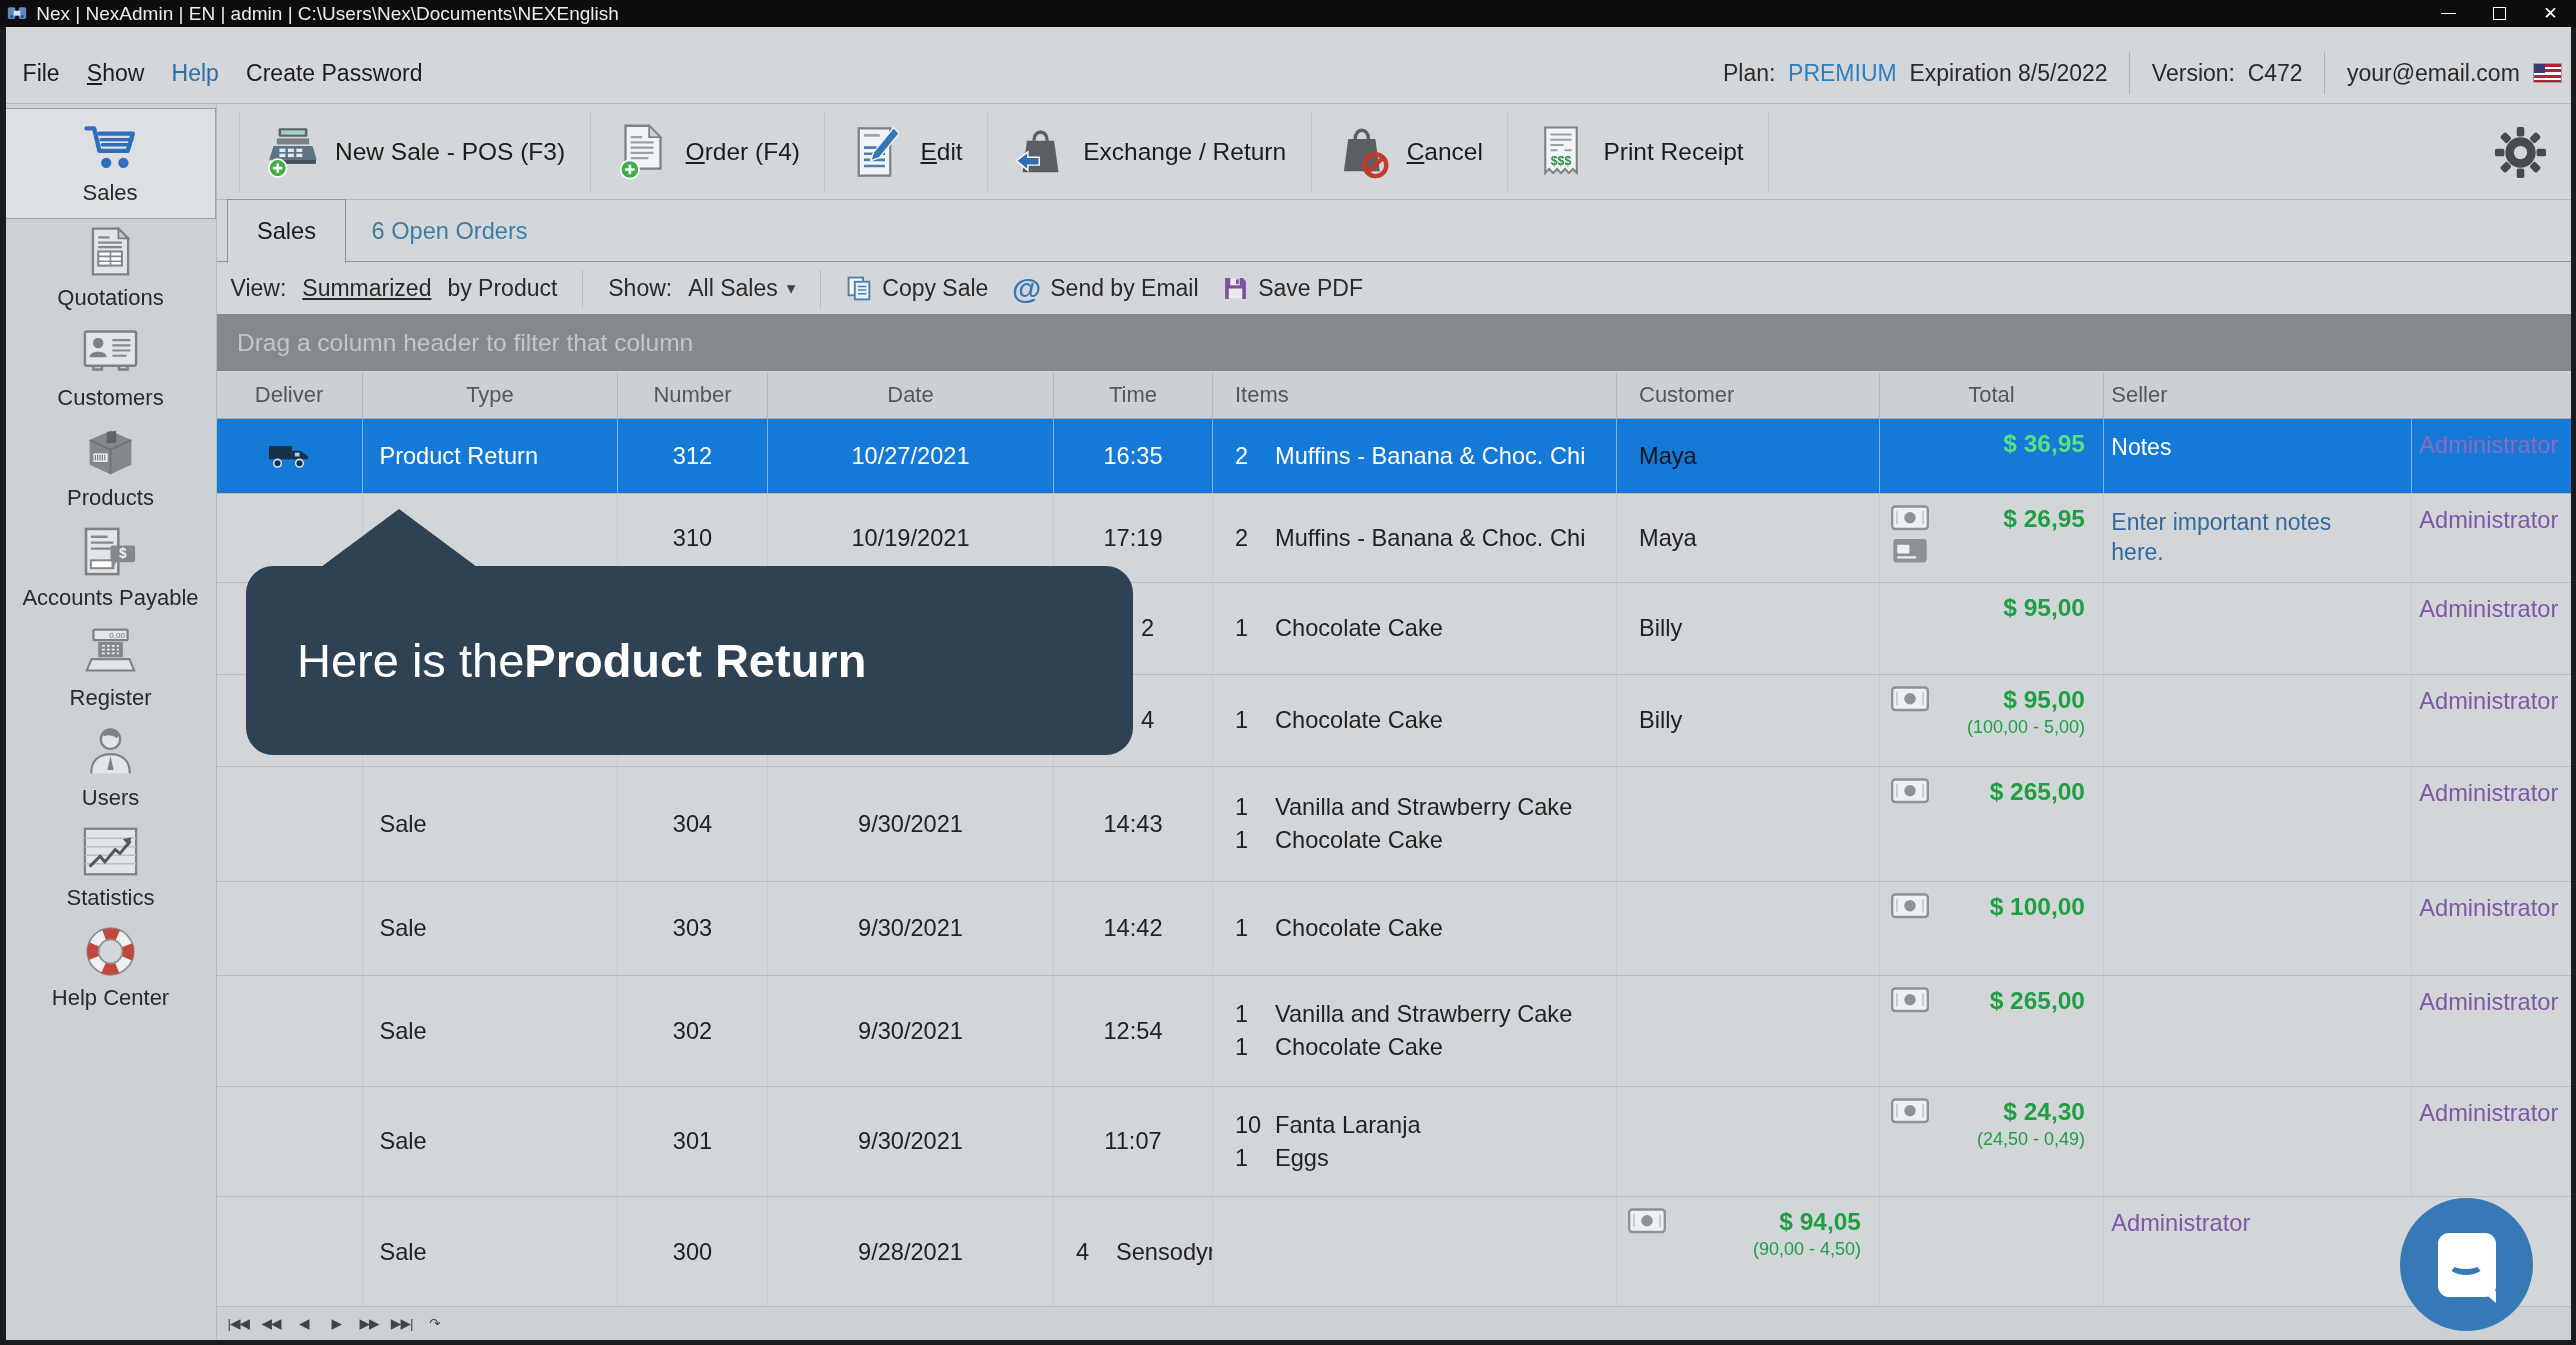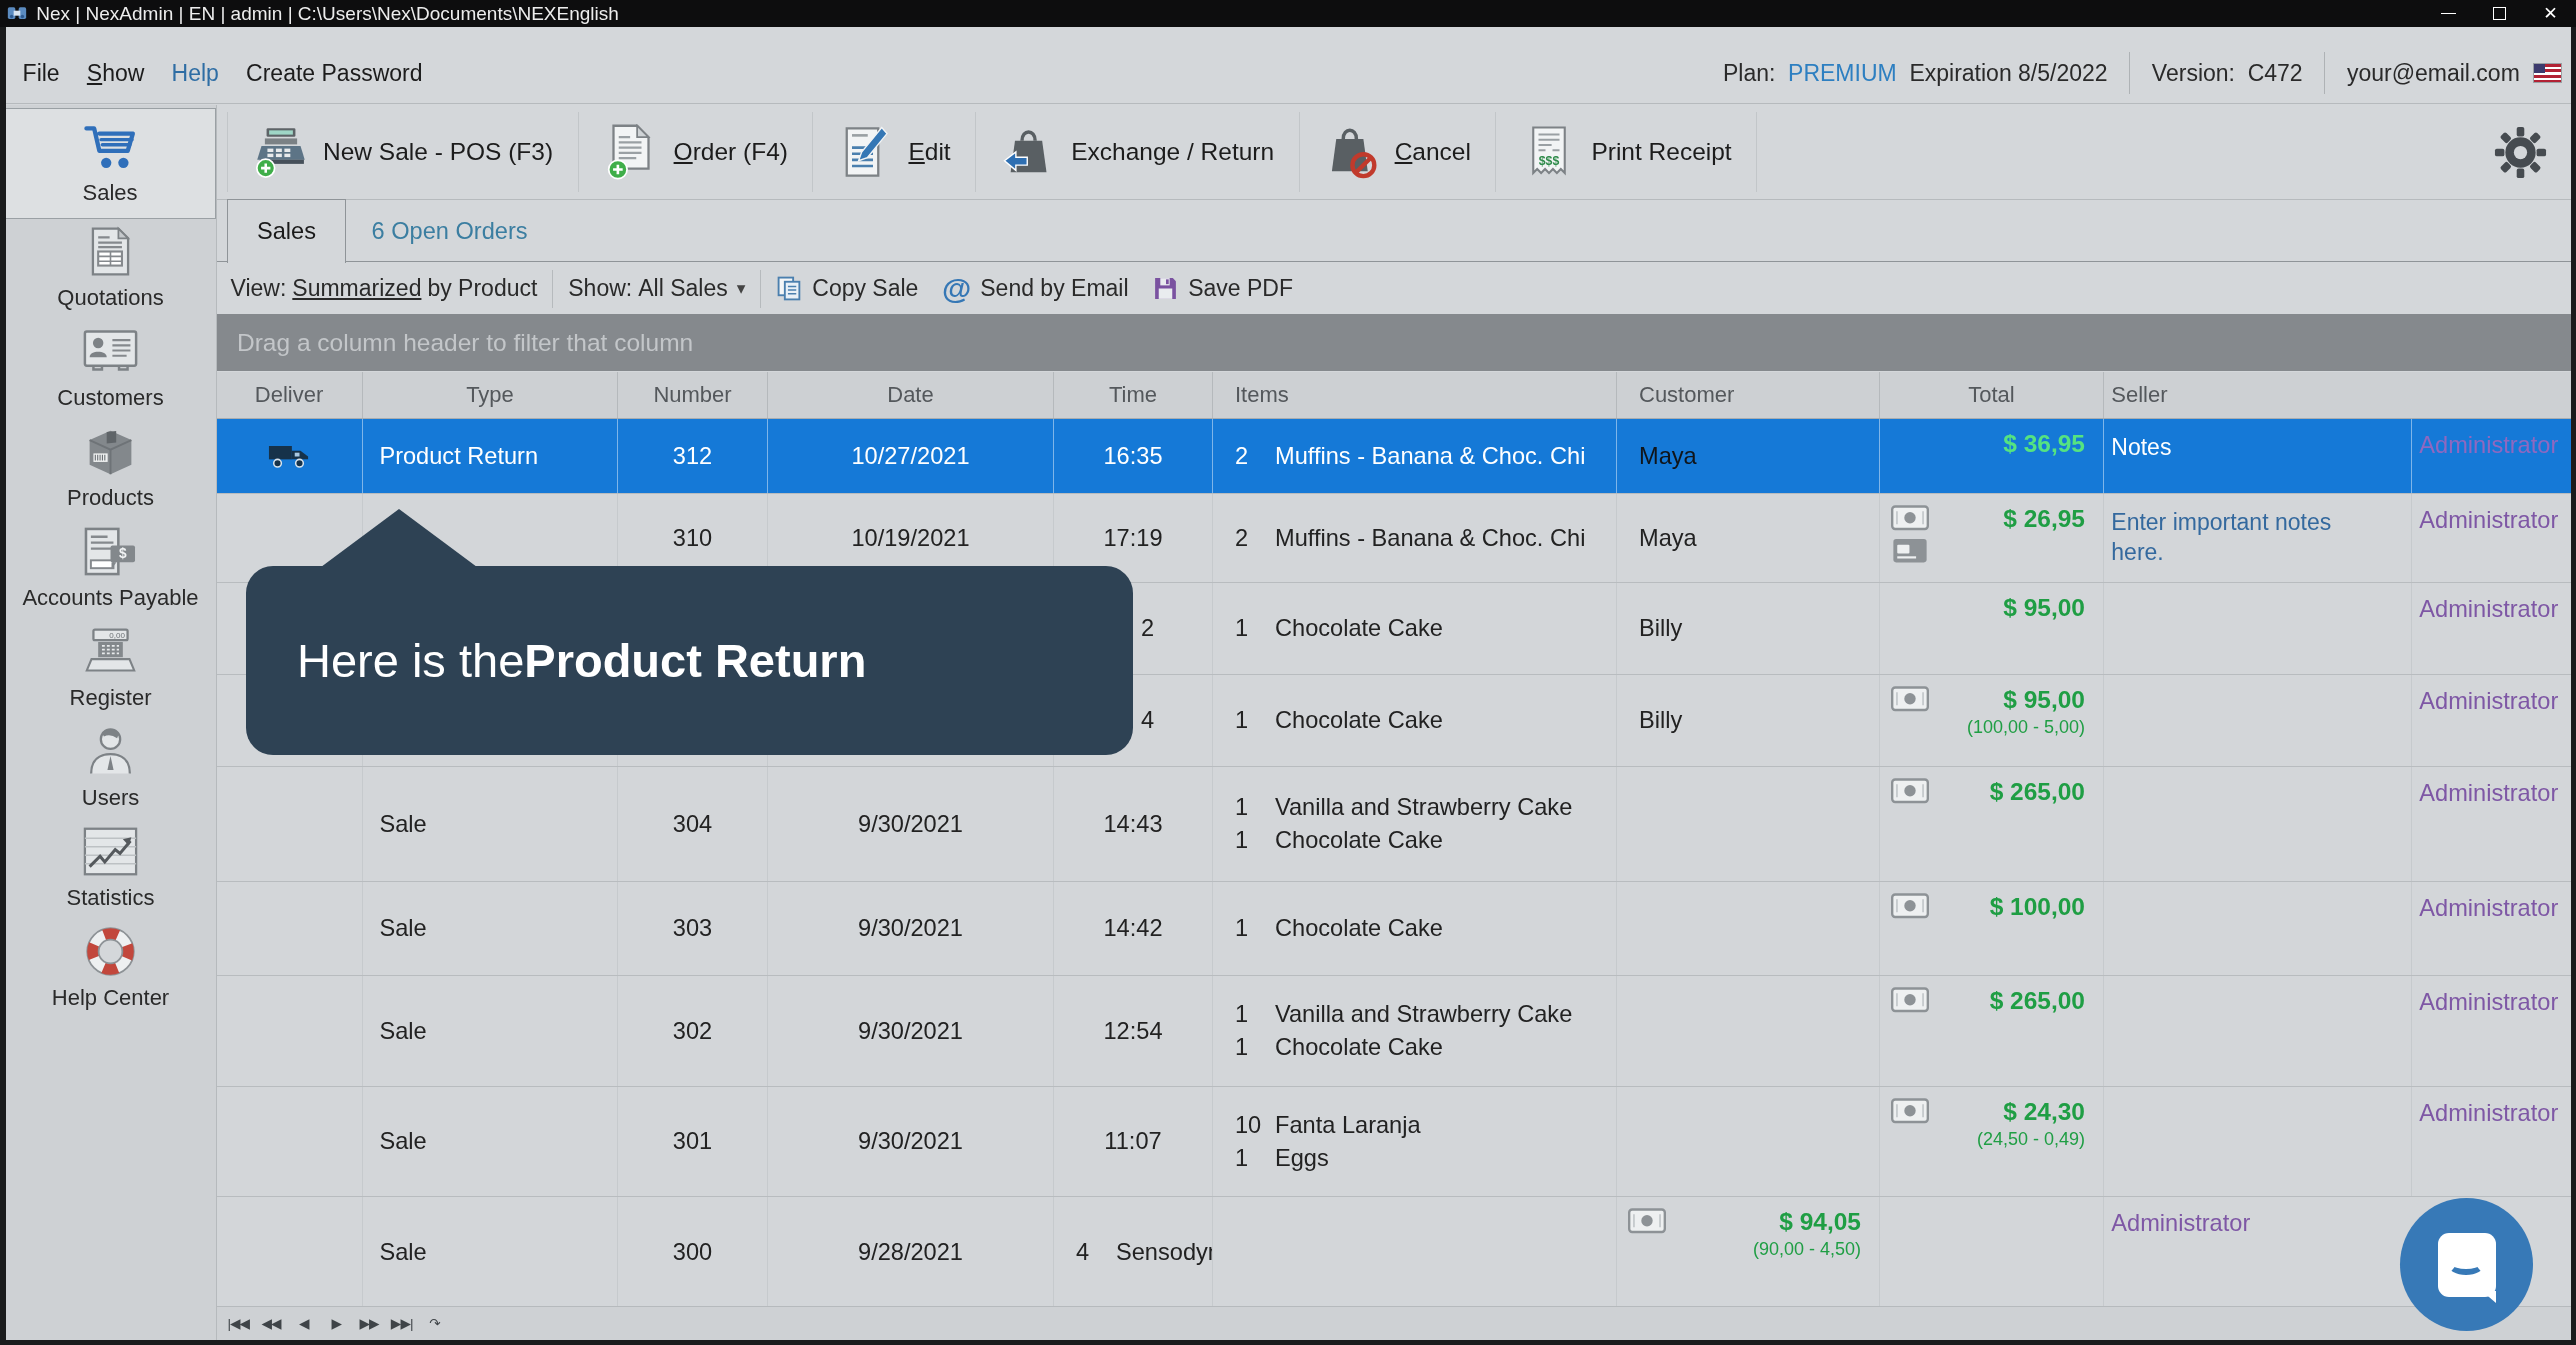--- a/index.html
+++ b/index.html
@@ -28,21 +28,21 @@
   .menu-item u{text-decoration:underline}
   .menu-right{margin-left:auto;display:flex;align-items:center;gap:12.7px;margin-right:14.5px;font-size:23px;color:#2a2a2a;white-space:nowrap}
   .vsep{width:0.9px;height:42px;background:#aeb2b5;margin:0 9px}
   .plan-value{color:var(--premium)}
   .flag{width:27px;height:18px;position:relative;background:repeating-linear-gradient(180deg,#b22234 0 2.7px,#fff 2.7px 5.5px);border:0.9px solid #9aa0a4;flex:none}
   .flag::before{content:"";position:absolute;left:0;top:0;width:11.8px;height:9px;background:#3c3b6e}
 
   
   .toolbar{position:absolute;left:216px;top:105px;right:5.5px;height:94px;background:#d4d7da;border-bottom:0.9px solid #b6babd;display:flex;align-items:center;z-index:2}
   .tb-btn{height:80px;display:flex;align-items:center;gap:14.5px;padding:0 24.5px;border-right:0.9px solid #c2c6c9;cursor:pointer}
-  .tb-btn:first-child{border-left:0.9px solid #c2c6c9;margin-left:11px}
+  .tb-btn:first-child{border-left:0.9px solid #c2c6c9;margin-left:23px}
   .t-ic{width:56px;height:56px;flex:none}
   .t-ic svg{width:100%;height:100%}
   .tb-label{font-size:24.5px;color:#1c1c1c;white-space:nowrap}
   .tb-label u{text-decoration:underline}
   .gear{margin-left:auto;margin-right:23.6px;width:53px;height:53px;cursor:pointer}
   .gear svg{width:100%;height:100%}
 
   
   .sidebar{position:absolute;left:5.5px;top:105px;width:211px;bottom:5.5px;background:#ced1d4;border-right:0.9px solid #b6babd;display:flex;flex-direction:column;padding-top:2.7px;box-sizing:border-box;z-index:3}
   .side-item{height:100px;display:flex;flex-direction:column;align-items:center;justify-content:center;gap:8.2px;cursor:pointer;box-sizing:border-box}
@@ -50,21 +50,21 @@
   .s-ic{width:55px;height:51px;display:flex;align-items:center;justify-content:center}
   .s-ic svg{width:100%;height:100%}
   .side-label{font-size:22px;color:#2a2a2a;white-space:nowrap}
 
   
   .main{position:absolute;left:216px;top:198px;right:5.5px;bottom:5.5px;background:#d4d7da}
   .tabs{position:absolute;left:0;top:0;right:0;height:64px;border-bottom:1.8px solid #8f9498;display:flex;align-items:flex-end;box-sizing:border-box}
   .tab{font-size:23.6px;padding:0 25.5px;height:60px;display:flex;align-items:center;color:var(--tablink);cursor:pointer;white-space:nowrap}
   .tab.active{background:#d4d7da;border:1.8px solid #8f9498;border-bottom:none;height:63px;color:#1a1a1a;margin-left:11px;margin-bottom:-1.8px;position:relative;z-index:2;padding:0 29px}
 
-  .viewbar{position:absolute;left:0;top:64px;right:0;height:53px;display:flex;align-items:center;font-size:23px;color:#2a2a2a;gap:6px;padding-left:14.5px;box-sizing:border-box}
+  .viewbar{position:absolute;left:0;top:64px;right:0;height:53px;display:flex;align-items:center;font-size:23px;color:#2a2a2a;gap:16px;padding-left:14.5px;box-sizing:border-box}
   .vb-link{text-decoration:underline;cursor:pointer}
   .vb-plain{cursor:pointer}
   .vb-sep{width:0.9px;height:38px;background:#b6babd;margin:0 9px}
   .vb-show{display:flex;align-items:center;gap:9px;cursor:pointer}
   .dd{font-size:17.3px;color:#444}
   #vb-actions{display:flex;align-items:center;gap:23.6px}
   .vb-action{display:flex;align-items:center;gap:9px;cursor:pointer}
   .vb-ic{width:27px;height:27px;display:flex;align-items:center;justify-content:center}
   .vb-ic svg{width:100%;height:100%}
   .at-glyph{color:#3577b5;font-size:30px;font-weight:bold;width:auto}

